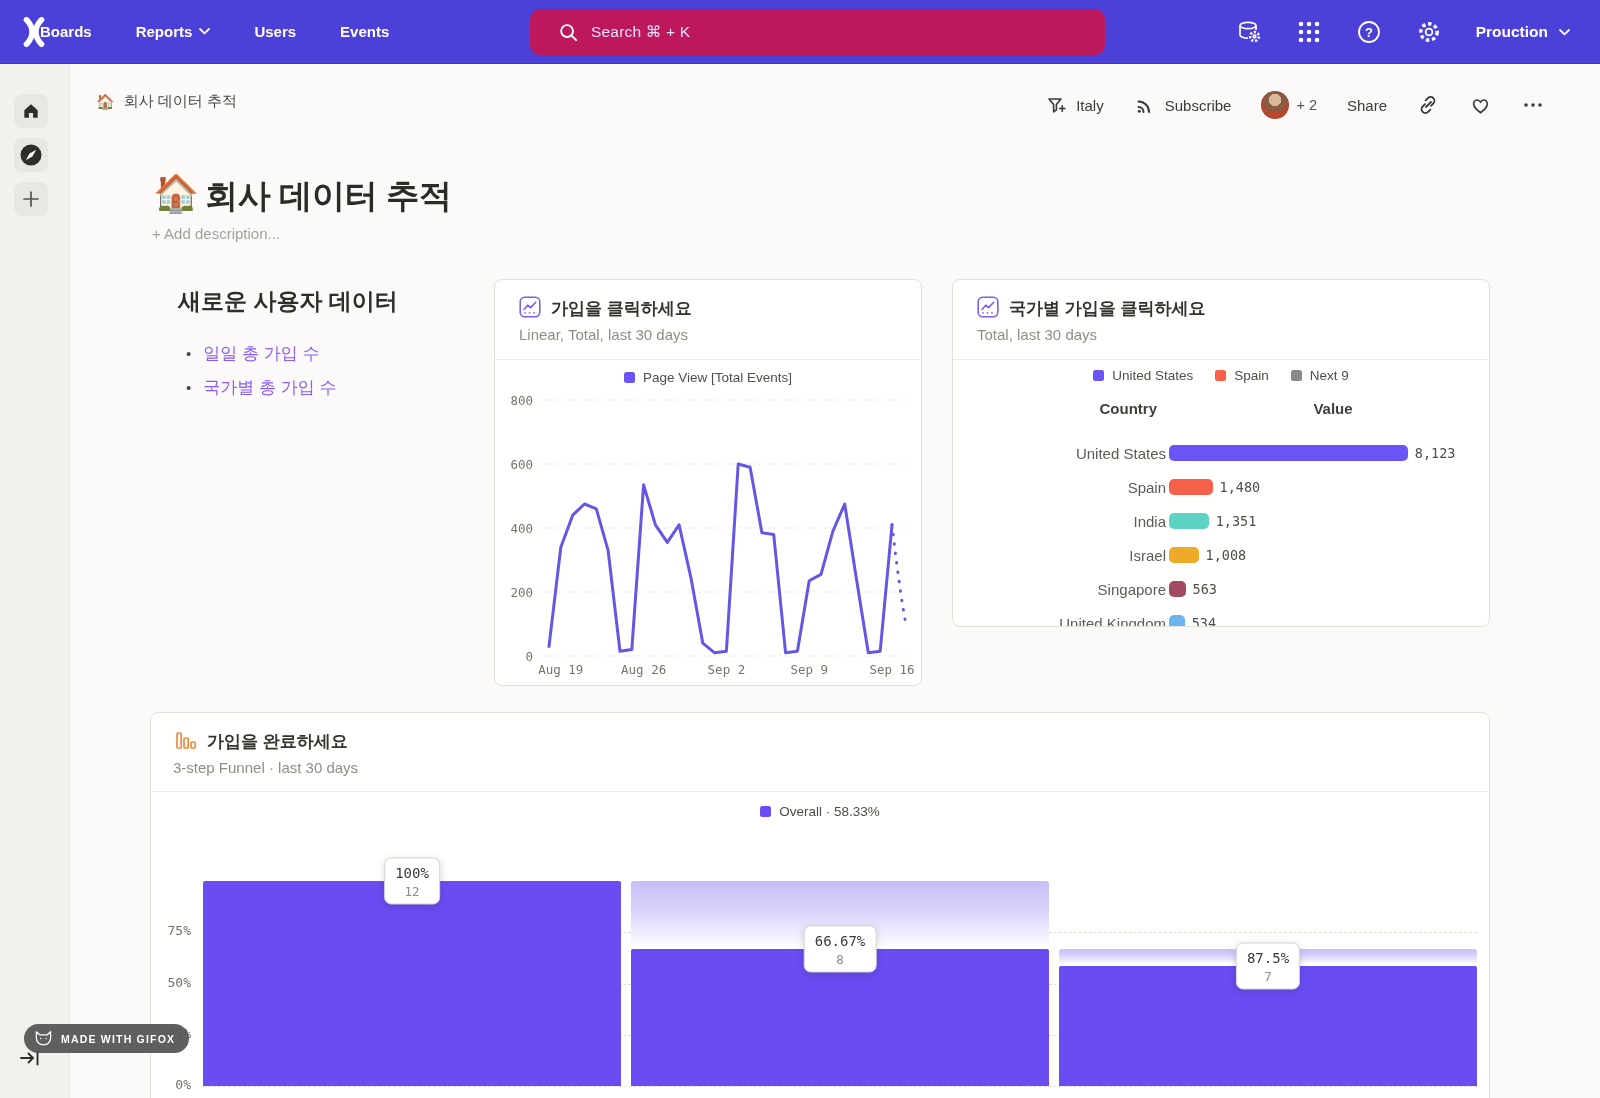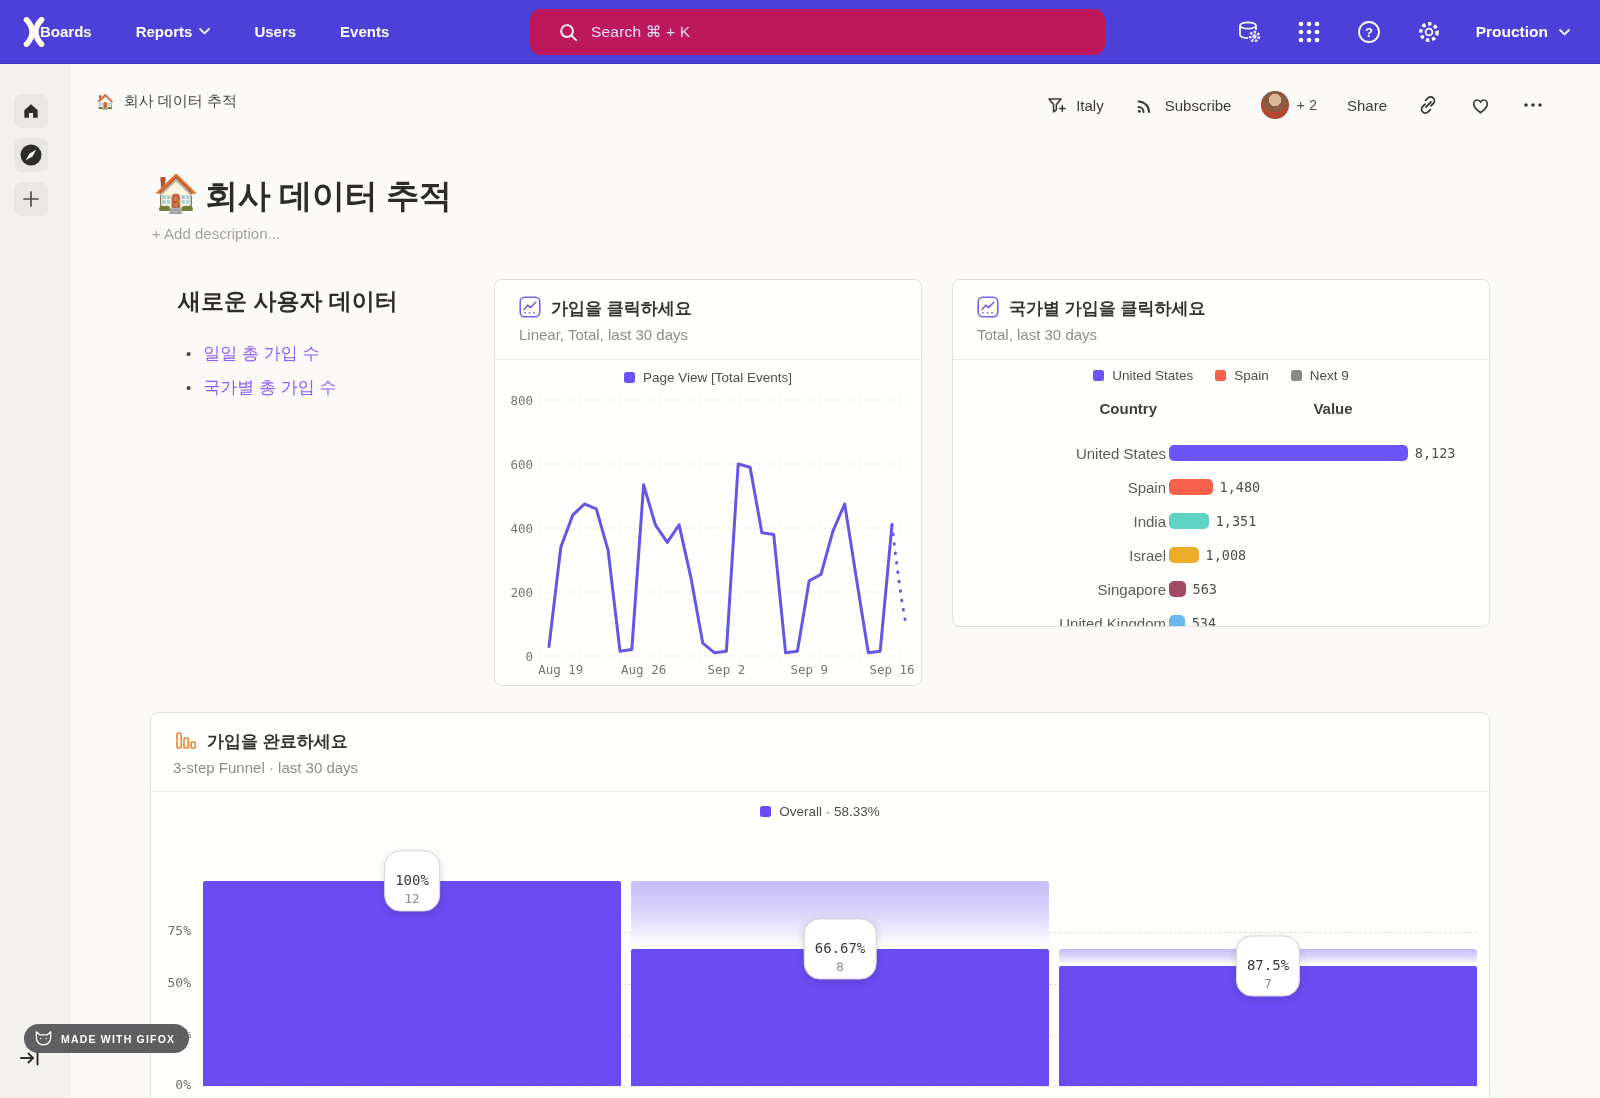--- a/index.html
+++ b/index.html
@@ -63,21 +63,21 @@
   
   #line-plot{position:absolute;left:0;top:0}
   #line-plot text{font-family:"DejaVu Sans Mono",monospace;font-size:12.5px;fill:#76746f}
 
   
   #funnel-plot{position:absolute;left:52px;top:168px;width:1274px;height:205px}
   .fgrid{position:absolute;left:0;right:0;height:0;border-top:1px dashed #e1ded9}
   .fylab{position:absolute;left:0;width:40px;text-align:right;font-family:"DejaVu Sans Mono",monospace;font-size:13px;color:#716f6a}
   .fghost{position:absolute;border-radius:3px 3px 0 0;background:linear-gradient(180deg,#c7bdf8 0%,#d8d1fa 42%,#efecfd 78%,rgba(255,255,255,0) 100%)}
   .fsolid{position:absolute;border-radius:2px 2px 0 0}
-  .tip{position:absolute;transform:translate(-50%,-50%);background:#fff;border:1px solid #d8d5d0;border-radius:16px;box-shadow:0 2px 8px rgba(0,0,0,.13);padding:20px 10px 5px;text-align:center;z-index:3;min-width:46px}
+  .tip{position:absolute;transform:translate(-50%,-50%);background:#fff;border:1px solid #d8d5d0;border-radius:7px;box-shadow:0 2px 8px rgba(0,0,0,.13);padding:6px 10px 5px;text-align:center;z-index:3;min-width:46px}
   .tip .p{font-family:"DejaVu Sans Mono",monospace;font-size:14px;color:#3b3a37}
   .tip .c{font-family:"DejaVu Sans Mono",monospace;font-size:12.5px;color:#8e8c88;margin-top:3px}
 
   
   .gifox{position:absolute;left:24px;top:1024px;height:29px;background:rgba(86,86,88,.95);border-radius:15px;display:flex;align-items:center;gap:8px;padding:0 14px 0 10px;z-index:8;cursor:pointer}
   .gifox span{color:#fff;font-size:10.5px;font-weight:700;letter-spacing:1.2px}
 </style>
 </head>
 <body>
 

